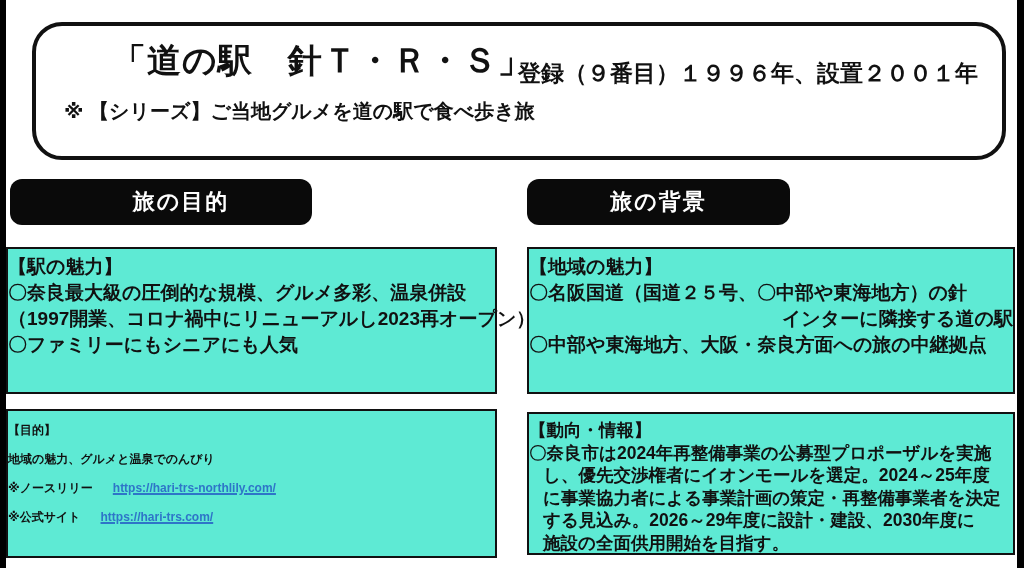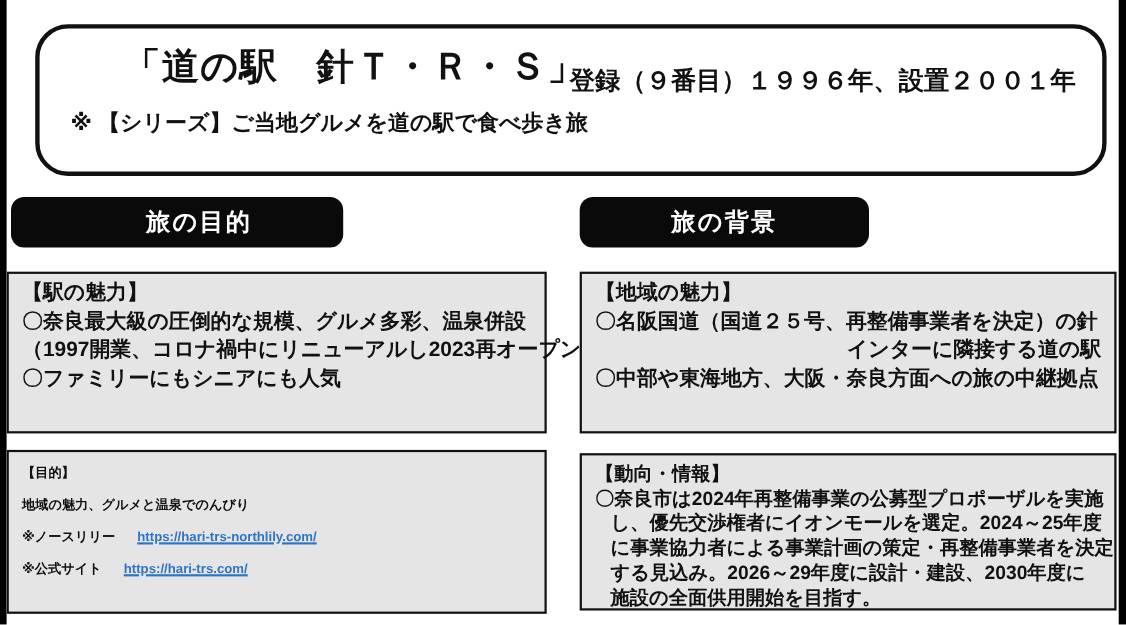--- a/index.html
+++ b/index.html
@@ -74,23 +74,23 @@
     justify-content: center;
     letter-spacing: 2px;
   }
   .bar-left  { left: 10px;  width: 262px; padding-left: 40px; }
   .bar-right { left: 527px; width: 263px; }
 
   
   .content-box {
     position: absolute;
     border: 2.5px solid #111111;
-    background: #e5e5e5;
+    background: #5eead4;
     box-sizing: border-box;
-    padding: 5px 12px;
+    padding: 5px 0;
   }
   .box-station {
     left: 6px; top: 247px; width: 491px; height: 147px;
     font-size: 19px; line-height: 26px;
   }
   .box-region {
     left: 527px; top: 247px; width: 488px; height: 147px;
     font-size: 19px; line-height: 26px;
   }
   .box-purpose {
@@ -136,21 +136,21 @@
 
   <div class="content-box box-station">
     <div class="line">【駅の魅力】</div>
     <div class="line">〇奈良最大級の圧倒的な規模、グルメ多彩、温泉併設</div>
     <div class="line">（1997開業、コロナ禍中にリニューアルし2023再オープン）</div>
     <div class="line">〇ファミリーにもシニアにも人気</div>
   </div>
 
   <div class="content-box box-region">
     <div class="line">【地域の魅力】</div>
-    <div class="line">〇名阪国道（国道２５号、再整備事業者を決定）の針</div>
+    <div class="line">〇名阪国道（国道２５号、〇中部や東海地方）の針</div>
     <div class="line cont">インターに隣接する道の駅</div>
     <div class="line">〇中部や東海地方、大阪・奈良方面への旅の中継拠点</div>
   </div>
 
   <div class="content-box box-purpose">
     <div class="line">【目的】</div>
     <div class="line">地域の魅力、グルメと温泉でのんびり</div>
     <div class="line">
       <span>※ノースリリー</span><a class="link link-gap" href="#">https://hari-trs-northlily.com/</a>
     </div>

